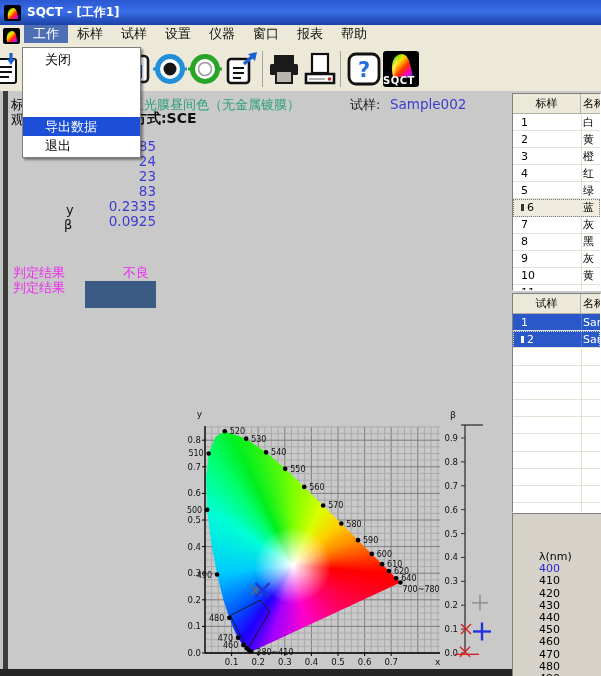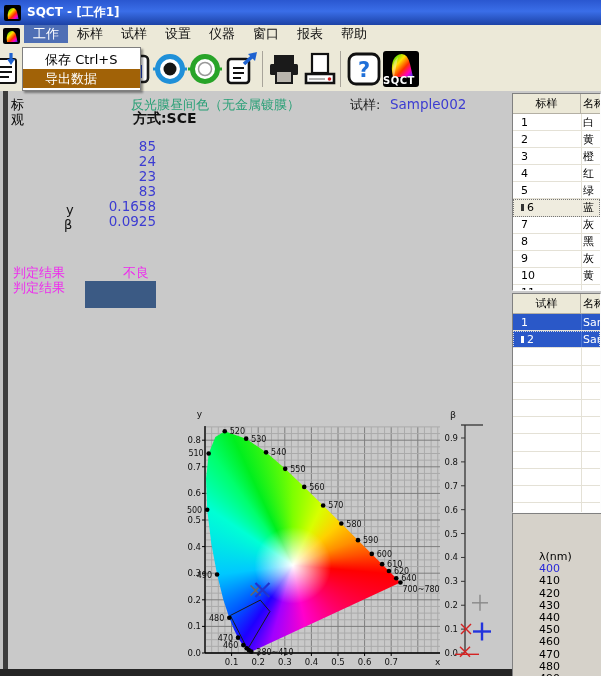--- a/index.html
+++ b/index.html
@@ -24,21 +24,21 @@
   .sqctbtn .sq-label{position:absolute;bottom:1px;left:0;right:0;text-align:left;color:#fff;font-size:10px;font-weight:bold;letter-spacing:.5px;}
   
   .client{position:absolute;top:91px;left:0;right:0;bottom:0;background:#c9c9c9;}
   .edge-left-light{position:absolute;left:0;top:0;bottom:0;width:3px;background:#c2c2c2;}
   .edge-left-dark{position:absolute;left:3px;top:0;bottom:0;width:5px;background:#3c3c3c;}
   .edge-bottom{position:absolute;left:0;bottom:0;width:512px;height:7px;background:#262626;}
   
   .dropdown{position:absolute;left:22px;top:47px;width:117px;background:#fff;border:1px solid #7f7f7f;
     box-shadow:2px 2px 2px rgba(0,0,0,.4);padding:2px 0;z-index:60;}
   .ditem{height:19px;line-height:19px;padding-left:22px;font-size:13px;color:#000;white-space:nowrap;}
-  .ditem.hl{background:#a16207;color:#fff;}
+  .ditem.hl{background:#1d4ed8;color:#fff;margin-top:48px;}
   
   .t{position:absolute;white-space:nowrap;}
   .green{color:#2aa077;font-size:13px;}
   .blue{color:#3c3cd2;}
   .magenta{color:#ee2cee;font-size:13px;}
   .vals{position:absolute;left:88px;top:139px;width:68px;text-align:right;color:#3c3cd2;font-size:13.5px;line-height:15px;}
   .simbox{position:absolute;left:85px;top:281px;width:71px;height:27px;background:#3b5a84;}
   
   .rpanel{position:absolute;left:512px;top:2px;width:89px;bottom:0;}
   .sect{position:absolute;left:0;width:87px;background:#fff;border:1px solid;border-color:#808080 #fdfdfd #fdfdfd #808080;overflow:hidden;}
@@ -218,21 +218,21 @@
   <span class="t green" style="left:131px;top:96px;">反光膜昼间色（无金属镀膜）</span>
   <span class="t" style="left:350px;top:96px;font-size:13px;color:#222;">试样:</span>
   <span class="t blue" style="left:390px;top:96px;font-size:13.5px;">Sample002</span>
   <span class="t" style="left:133px;top:110px;font-size:14px;font-weight:bold;color:#111;">方式:SCE</span>
 
   <div class="vals" id="value-column">
       <div>85</div>
       <div>24</div>
       <div>23</div>
       <div>83</div>
-      <div>0.1658</div>
+      <div>0.2335</div>
       <div>0.0925</div>
     </div>
   <span class="t" style="left:66px;top:202px;font-size:13px;color:#111;">y</span>
   <span class="t" style="left:64px;top:217px;font-size:13px;color:#111;">β</span>
 
   <span class="t magenta" style="left:13px;top:264px;">判定结果</span>
   <span class="t magenta" style="left:123px;top:264px;">不良</span>
   <span class="t magenta" style="left:13px;top:279px;">判定结果</span>
   <div class="simbox"></div>
 
@@ -578,17 +578,18 @@
           <div class="li">450</div>
           <div class="li">460</div>
           <div class="li">470</div>
           <div class="li">480</div>
           <div class="li">490</div>
         </div>
     </div>
   </div>
 
   <div class="dropdown" id="file-menu">
-      <div class="ditem">保存 Ctrl+S</div>
+      <div class="ditem">关闭</div>
       <div class="ditem hl">导出数据</div>
+      <div class="ditem">退出</div>
     </div>
 
 </div>
 
 </body></html>

